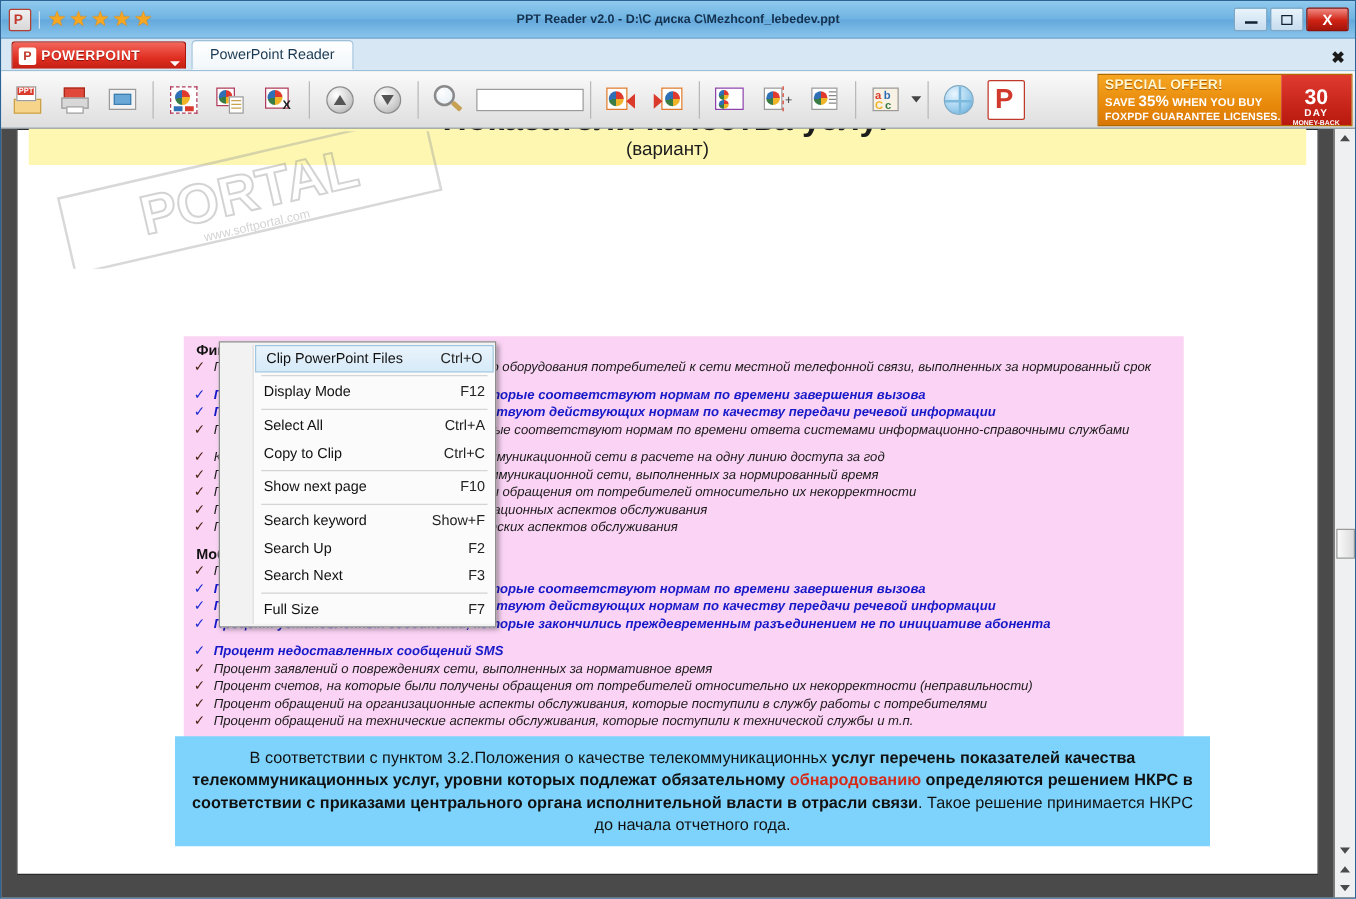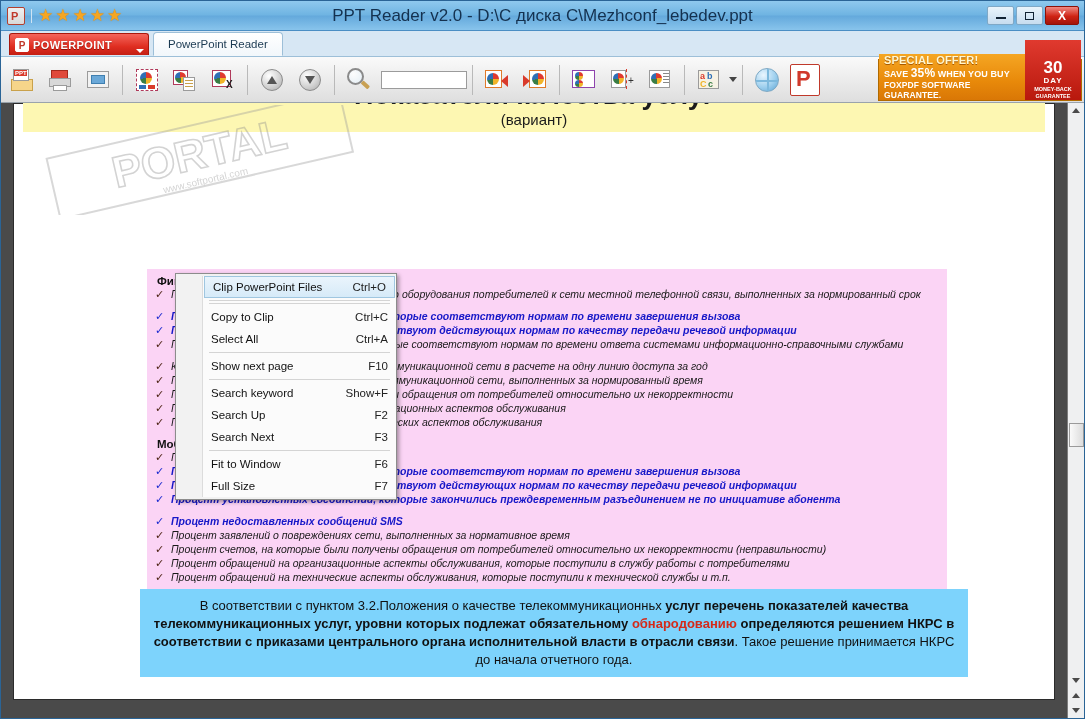--- a/index.html
+++ b/index.html
@@ -31,21 +31,21 @@
   .tb-appicon::after{
     content:"P"; position:absolute; left:3px; top:1px;
     font-size:11px; font-weight:bold; color:#c0392b; line-height:14px;
   }
   .tb-sep{width:1px;height:14px;background:#cfe4f4;margin:0 6px;}
   #stars{display:flex;gap:2px;align-items:center;}
   .star{ color:#f5a623; font-size:17px; line-height:17px;
          text-shadow:0 0 1px #b8741a; }
   #title-text{
     position:absolute; left:0; right:0; text-align:center;
-    font-size:17px; font-weight:normal; color:#14314f; pointer-events:none;
+    font-size:10px; font-weight:bold; color:#14314f; pointer-events:none;
   }
   #win-btns{ margin-left:auto; display:flex; gap:2px; margin-right:5px; }
   .wbtn{
     width:27px;height:19px;border:1px solid #7fa8c6;border-radius:2px;
     background:linear-gradient(180deg,#eaf4fb,#c6dcef);
     display:flex;align-items:center;justify-content:center;
     font-size:10px;color:#123;
   }
   .wbtn.close{
     width:34px;
@@ -149,21 +149,21 @@
   }
   #pplogo{
     width:30px;height:32px;background:#fff;border:1px solid #c0392b;border-radius:2px;
     position:relative;
   }
   #pplogo::after{
     content:"P";position:absolute;left:5px;top:2px;font-size:22px;font-weight:bold;
     color:#d0392b;line-height:24px;
   }
   #ad-banner{
-    margin-left:auto;display:flex;height:42px;flex:0 0 auto;border:1px solid #b06a00;align-items:flex-end;
+    margin-left:auto;display:flex;height:42px;flex:0 0 auto;border:1px solid #b06a00;
   }
   .ad-left{
     width:146px;background:linear-gradient(180deg,#f5a623,#e8890a 60%,#d97706);
     display:flex;flex-direction:column;justify-content:center;padding-left:5px;
   }
   .ad-l1{font-size:11px;font-weight:bold;color:#fff7d0;letter-spacing:.2px;
          text-shadow:0 1px 0 #a85a00;}
   .ad-l2{font-size:9px;font-weight:bold;color:#fff;letter-spacing:.1px;}
   .ad-l3{font-size:8.5px;font-weight:bold;color:#fff;letter-spacing:.1px;}
   .ad-l2 b{font-size:12px;}
@@ -438,21 +438,21 @@
       <div id="globe"></div>
     </div>
     <div class="tbtn">
       <div id="pplogo"></div>
     </div>
 
     <div id="ad-banner">
       <div class="ad-left">
         <div class="ad-l1">SPECIAL OFFER!</div>
         <div class="ad-l2"><span>SAVE </span><b>35%</b><span> WHEN YOU BUY</span></div>
-        <div class="ad-l3">FOXPDF SOFTWARE GUARANTEE.</div>
+        <div class="ad-l3">FOXPDF GUARANTEE LICENSES.</div>
       </div>
       <div class="ad-right">
         <div class="ad-30">30</div>
         <div class="ad-day">DAY</div>
         <div class="ad-mb">MONEY-BACK GUARANTEE</div>
       </div>
     </div>
   </div>
 
   <div id="viewer">
@@ -562,52 +562,52 @@
       </div>
 
       <div id="context-menu">
         <div id="cm-gutter"></div>
         <div id="cm-items">
             <div class="cm-item hl">
               <span class="lbl">Clip PowerPoint Files</span>
               <span class="acc">Ctrl+O</span>
             </div>
             <div class="cm-sep"></div>
+            <div class="cm-item">
+              <span class="lbl">Display Mode</span>
+              <span class="acc">F12</span>
+            </div>
             <div class="cm-sep"></div>
+            <div class="cm-item">
+              <span class="lbl">Select All</span>
+              <span class="acc">Ctrl+A</span>
+            </div>
             <div class="cm-item">
               <span class="lbl">Copy to Clip</span>
               <span class="acc">Ctrl+C</span>
             </div>
-            <div class="cm-item">
-              <span class="lbl">Select All</span>
-              <span class="acc">Ctrl+A</span>
-            </div>
             <div class="cm-sep"></div>
             <div class="cm-item">
               <span class="lbl">Show next page</span>
               <span class="acc">F10</span>
             </div>
             <div class="cm-sep"></div>
             <div class="cm-item">
               <span class="lbl">Search keyword</span>
               <span class="acc">Show+F</span>
             </div>
             <div class="cm-item">
               <span class="lbl">Search Up</span>
               <span class="acc">F2</span>
             </div>
             <div class="cm-item">
               <span class="lbl">Search Next</span>
               <span class="acc">F3</span>
             </div>
             <div class="cm-sep"></div>
-            <div class="cm-item">
-              <span class="lbl">Fit to Window</span>
-              <span class="acc">F6</span>
-            </div>
             <div class="cm-item">
               <span class="lbl">Full Size</span>
               <span class="acc">F7</span>
             </div>
           </div>
       </div>
     </div>
 
     <div id="vscroll">
       <div class="sb-arrow sb-up">

